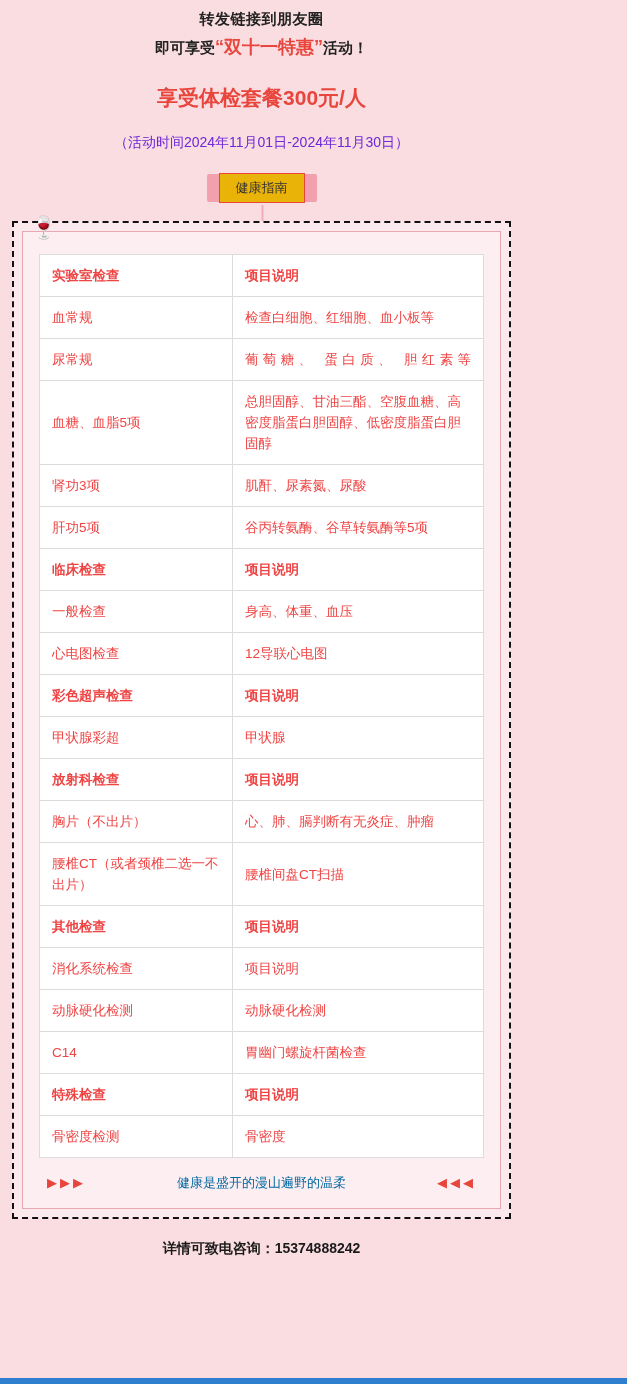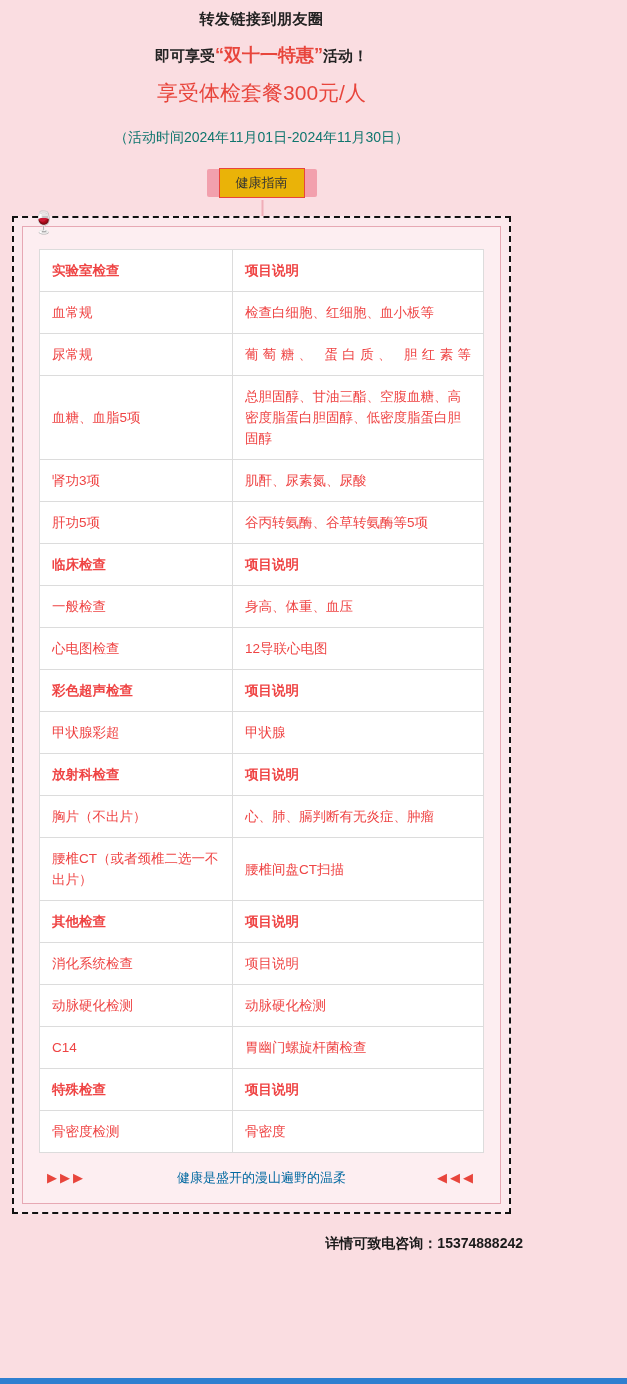--- a/index.html
+++ b/index.html
@@ -33,38 +33,38 @@
     font-weight: bold;
     color: #222;
     letter-spacing: 0.5px;
     line-height: 22px;
   }
   .hdr-line2 {
     font-size: 15px;
     font-weight: bold;
     color: #222;
     line-height: 26px;
-    margin-top: 12px;
+    margin-top: 4px;
   }
   .hdr-line2 .accent {
     color: #e8453c;
     font-size: 18px;
   }
   .hdr-price {
-    margin-top: 9px;
+    margin-top: 22px;
     font-size: 21px;
-    font-weight: normal;
+    font-weight: bold;
     color: #e8453c;
     line-height: 30px;
     text-align: center;
   }
   .hdr-period {
     margin-top: 18px;
     font-size: 14px;
-    color: #0f766e;
+    color: #6d28d9;
     line-height: 22px;
   }
 
   
   .tag-wrap {
     margin-top: 18px;
     display: flex;
     justify-content: center;
     align-items: center;
     position: relative;
@@ -169,21 +169,21 @@
     line-height: 16px;
   }
   .footer-text {
     font-size: 13px;
     color: #0369a1;
     line-height: 18px;
   }
 
   
   .contact {
-    text-align: right;
+    text-align: center;
     font-size: 14px;
     font-weight: bold;
     color: #1a1a1a;
     padding: 18px 0 10px 0;
     line-height: 22px;
   }
   .bottom-bar {
     position: absolute;
     left: 0;
     bottom: 0;

